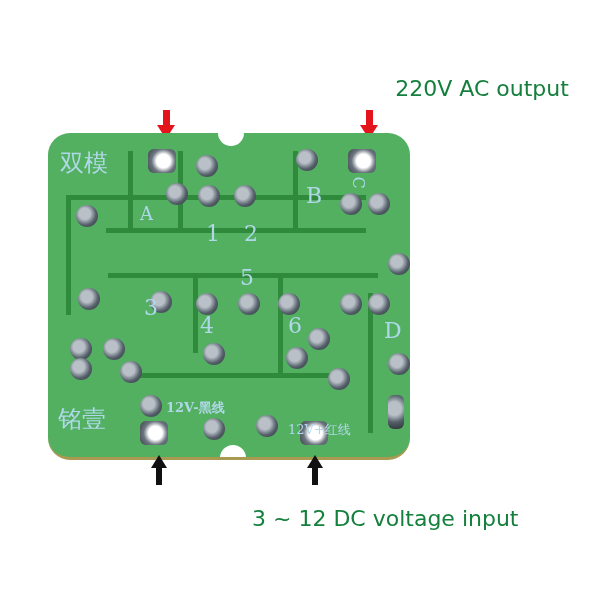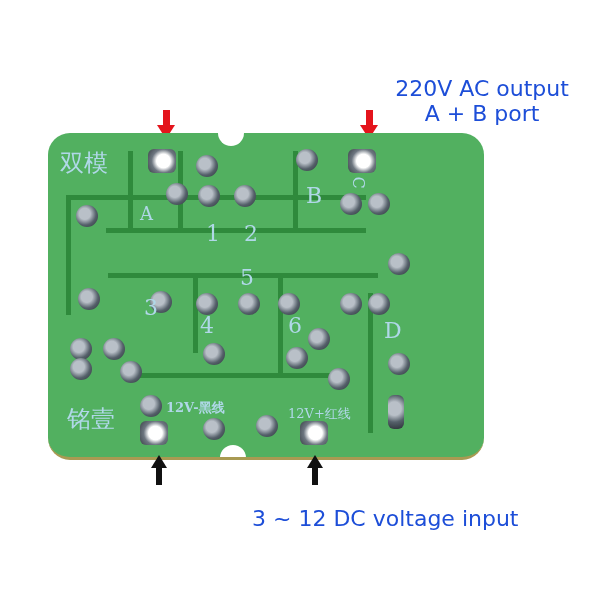--- a/index.html
+++ b/index.html
@@ -1,38 +1,37 @@
 <!DOCTYPE html>
 <html><head>
 <meta charset="utf-8">
 <style>
   html, body { margin:0; padding:0; background:#ffffff; }
   body { width:600px; height:600px; position:relative; overflow:hidden; font-family:"DejaVu Sans", sans-serif; }
-  .caption { position:absolute; color:#1d4ed8; font-size:22px; line-height:25px; text-align:center; white-space:nowrap; }
+  .caption { position:absolute; color:#15803d; font-size:22px; line-height:25px; text-align:center; white-space:nowrap; }
   .cap-top { left:382px; top:76px; width:200px; }
   .cap-bottom { left:252px; top:506px; font-size:22px; }
-  .board { position:absolute; left:48px; top:133px; width:436px; height:327px; background:#52b060; border-radius:22px; border-bottom:3px solid #a99a52; box-sizing:border-box; overflow:hidden; }
+  .board { position:absolute; left:48px; top:133px; width:362px; height:327px; background:#52b060; border-radius:22px; border-bottom:3px solid #a99a52; box-sizing:border-box; overflow:hidden; }
   .notch { position:absolute; width:26px; height:26px; border-radius:50%; background:#fff; }
   .groove { position:absolute; background:#2f8a3c; }
   .pad { position:absolute; width:22px; height:22px; border-radius:50%; background:radial-gradient(circle at 40% 40%, #b9c0c8 0 30%, #55606a 60%, #2a3035 100%); }
   .pad.big { width:28px; height:24px; border-radius:6px; background:radial-gradient(circle at 55% 50%, #ffffff 0 35%, #6d7680 60%, #3b4248 100%); }
   .silk { position:absolute; color:#b0d8e8; font-family:"DejaVu Serif", serif; font-size:22px; }
   .silk.small { font-size:13px; }
   .arrow { position:absolute; width:0; height:0; }
   .arrow-down-red { border-left:9px solid transparent; border-right:9px solid transparent; border-top:14px solid #e4141c; }
   .stem-red { position:absolute; width:7px; height:16px; background:#e4141c; }
   .arrow-up-black { border-left:8px solid transparent; border-right:8px solid transparent; border-bottom:13px solid #111; }
   .stem-black { position:absolute; width:6px; height:18px; background:#111; }
 </style>
 </head>
 <body>
 
 <div class="caption cap-top">
   <div>220V AC output</div>
-  <div>A + B port</div>
 </div>
 
 <div class="stem-red" style="left:163px;top:110px;"></div>
 <div class="arrow arrow-down-red" style="left:157px;top:125px;"></div>
 <div class="stem-red" style="left:366px;top:110px;"></div>
 <div class="arrow arrow-down-red" style="left:360px;top:125px;"></div>
 
 <div class="board">
   <div class="notch" style="left:170px;top:-13px;"></div>
   <div class="notch" style="left:172px;top:312px;"></div>
@@ -77,33 +76,33 @@
   <div class="pad" style="left:280px;top:235px;"></div>
   <div class="pad" style="left:340px;top:220px;"></div>
   <div class="pad" style="left:92px;top:262px;"></div>
   <div class="pad" style="left:155px;top:285px;"></div>
   <div class="pad" style="left:208px;top:282px;"></div>
   <div class="pad big" style="left:92px;top:288px;"></div>
   <div class="pad big" style="left:252px;top:288px;"></div>
   <div class="pad" style="left:340px;top:262px;width:16px;height:34px;border-radius:6px;"></div>
 
   <div class="silk" style="left:12px;top:14px;font-size:24px;">双模</div>
-  <div class="silk" style="left:10px;top:270px;font-size:24px;margin-left:9px;">铭壹</div>
+  <div class="silk" style="left:10px;top:270px;font-size:24px;">铭壹</div>
   <div class="silk" style="left:92px;top:70px;font-size:18px;">A</div>
   <div class="silk" style="left:258px;top:50px;">B</div>
   <div class="silk" style="left:304px;top:40px;font-size:16px;transform:rotate(90deg);">C</div>
   <div class="silk" style="left:336px;top:185px;">D</div>
   <div class="silk" style="left:158px;top:88px;">1</div>
   <div class="silk" style="left:196px;top:88px;">2</div>
   <div class="silk" style="left:96px;top:162px;">3</div>
   <div class="silk" style="left:152px;top:180px;">4</div>
   <div class="silk" style="left:192px;top:132px;">5</div>
   <div class="silk" style="left:240px;top:180px;">6</div>
   <div class="silk small" style="left:118px;top:266px;font-weight:bold;">12V-黑线</div>
-  <div class="silk small" style="left:240px;top:272px;">12V+红线</div>
+  <div class="silk small" style="left:240px;top:288px;">12V+红线</div>
 </div>
 
 <div class="arrow arrow-up-black" style="left:151px;top:455px;"></div>
 <div class="stem-black" style="left:156px;top:467px;"></div>
 <div class="arrow arrow-up-black" style="left:307px;top:455px;"></div>
 <div class="stem-black" style="left:312px;top:467px;"></div>
 
 <div class="caption cap-bottom">3 ~ 12 DC voltage input</div>
 
 </body></html>

